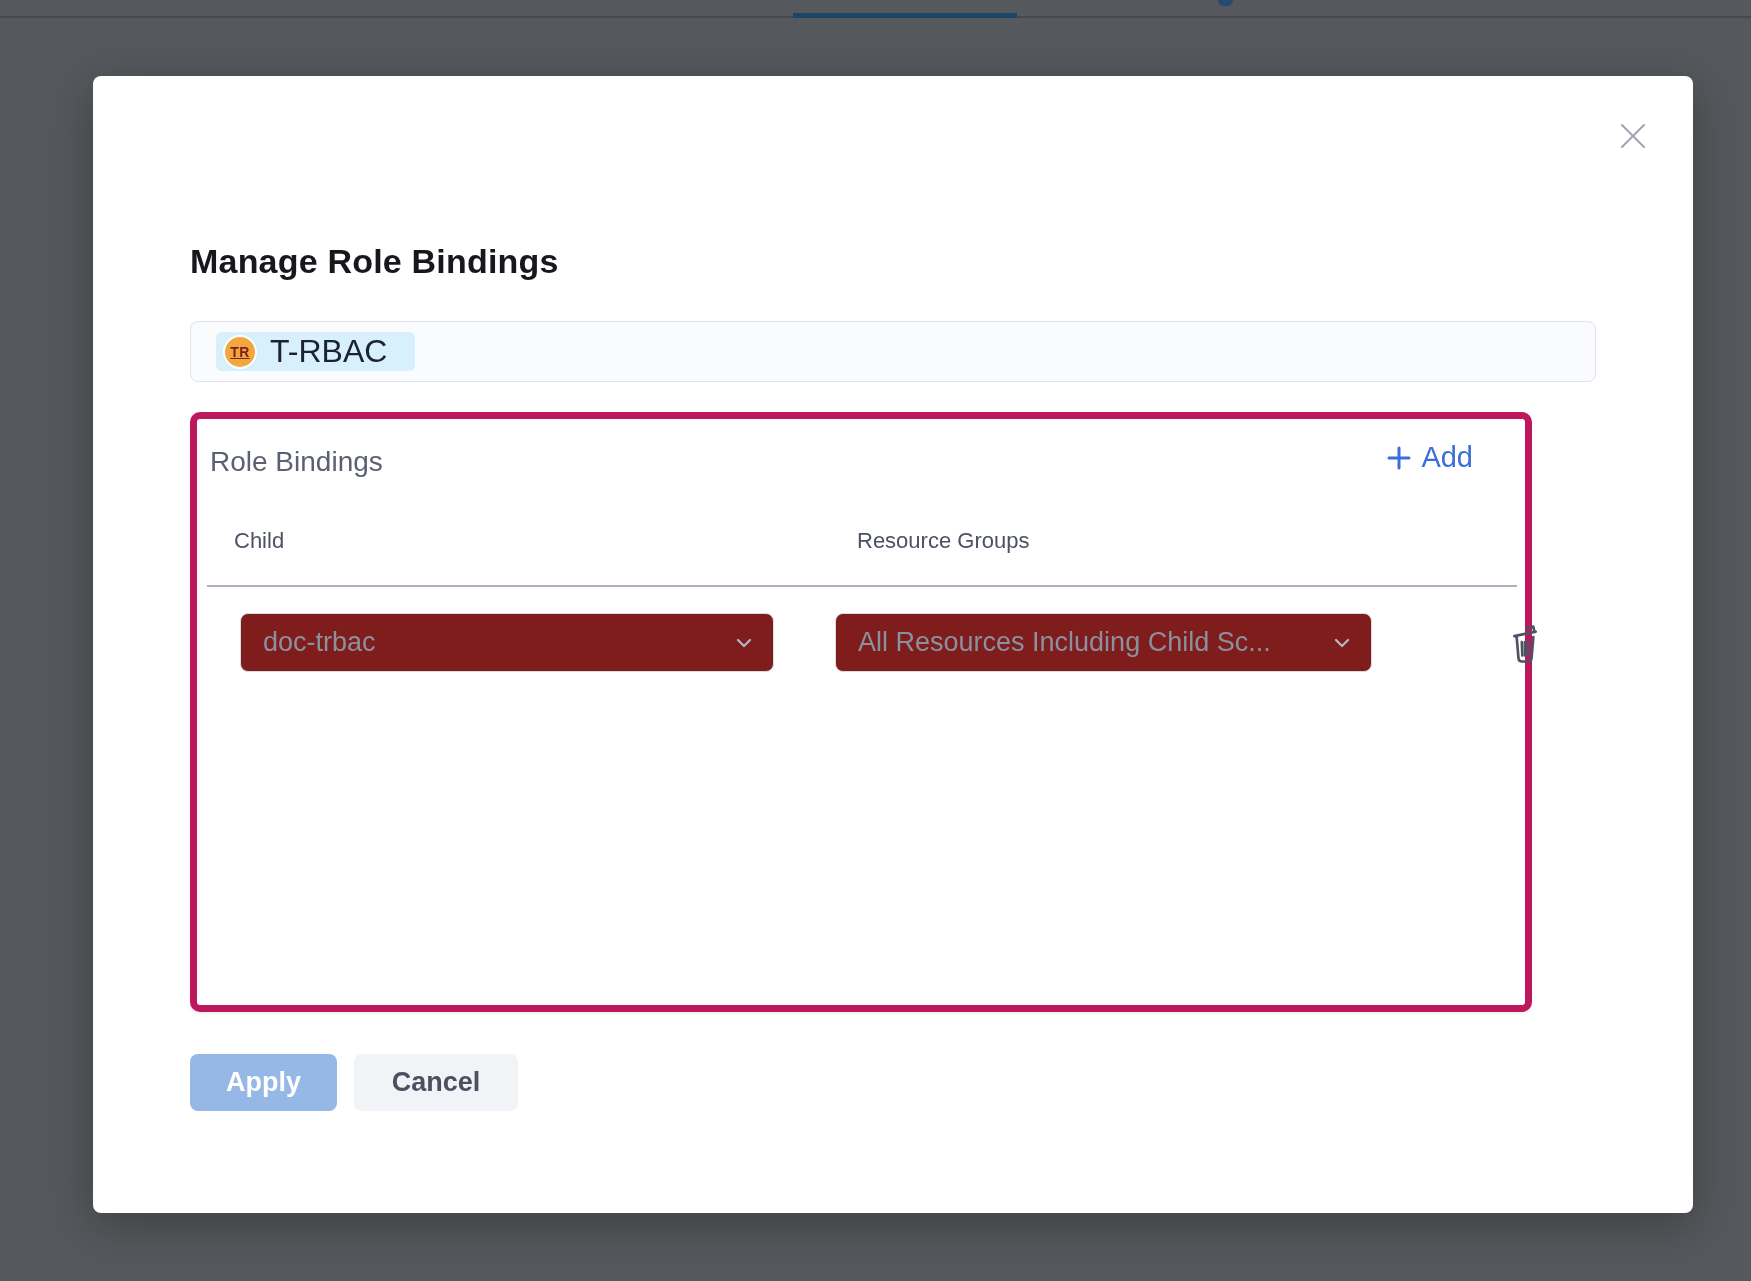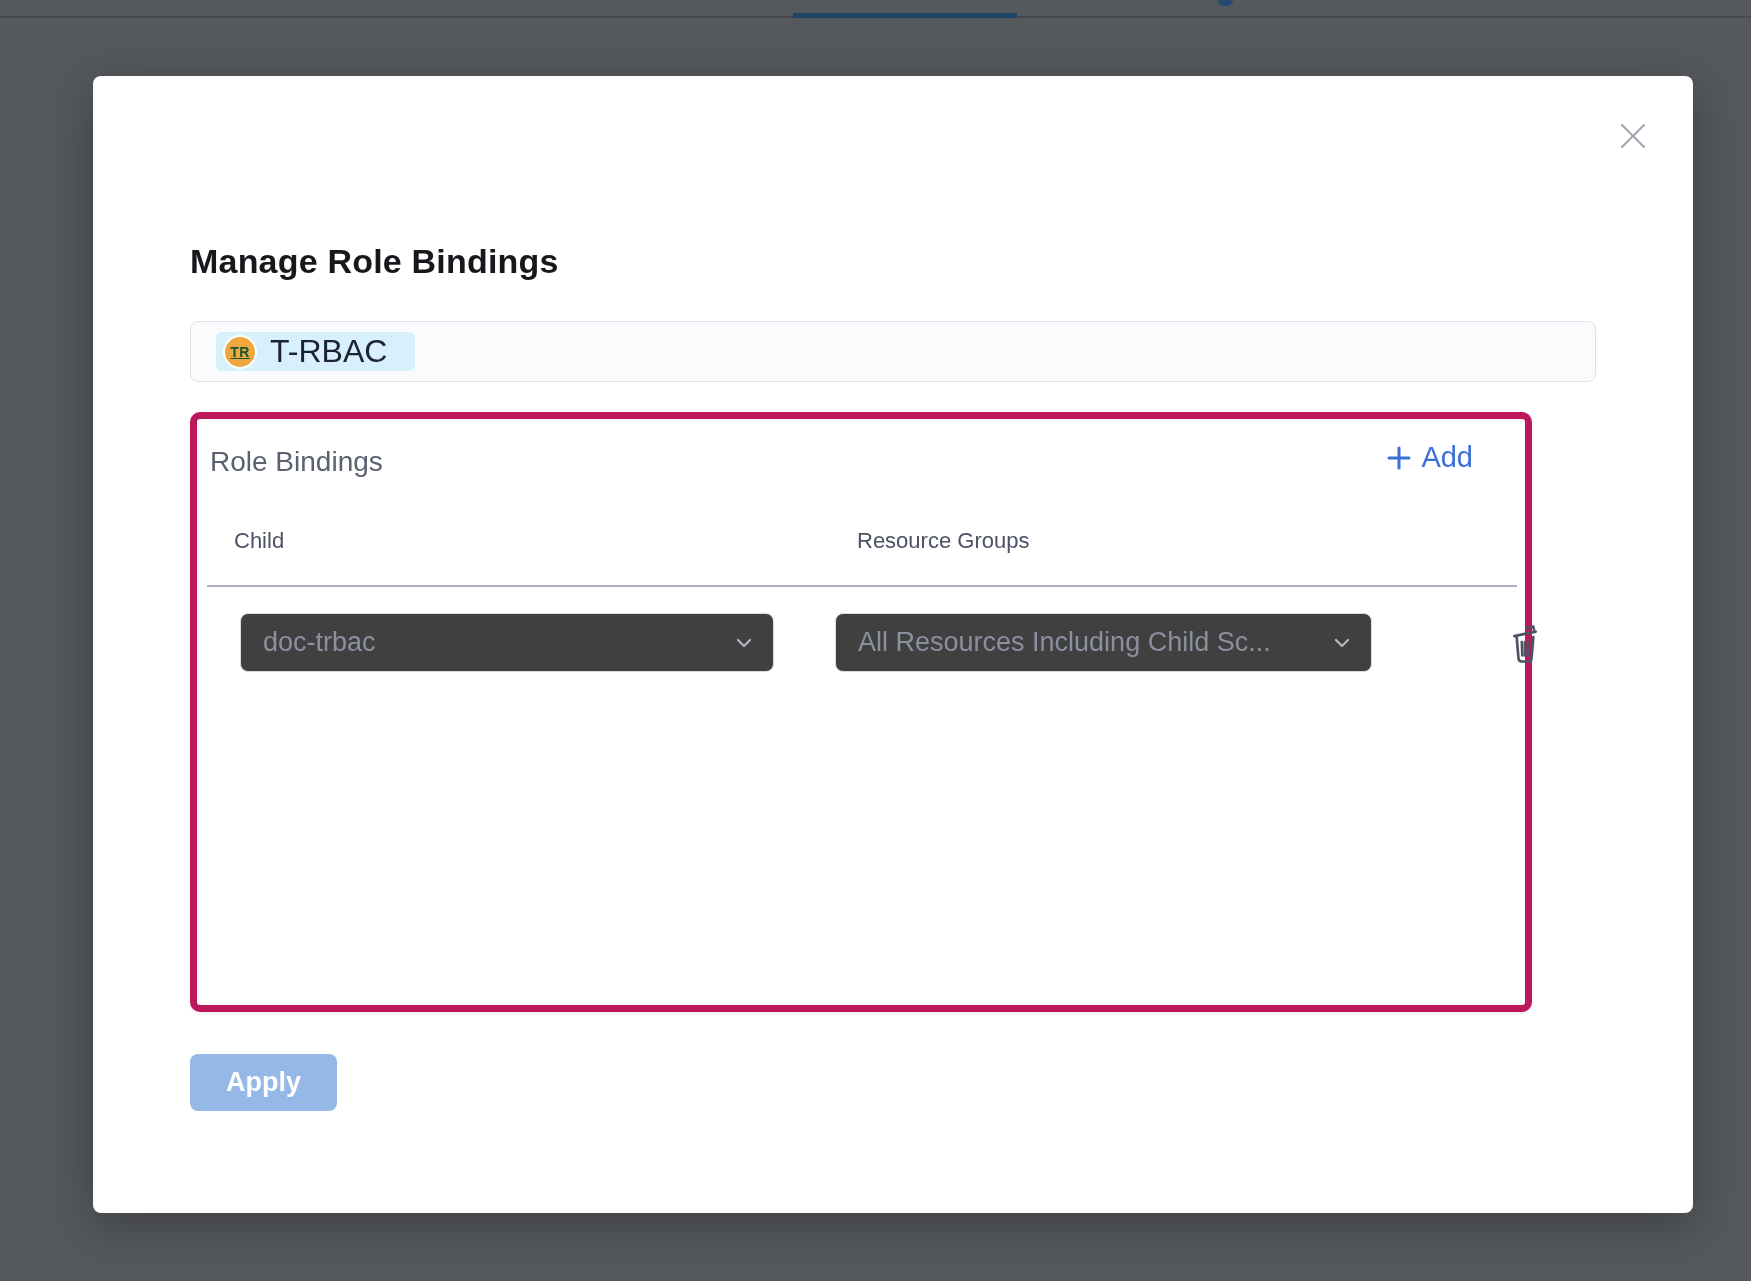--- a/index.html
+++ b/index.html
@@ -52,21 +52,21 @@
     display: flex; align-items: center; padding-left: 25px;
   }
   .chip {
     height: 39px; background: #d7f0fb; border-radius: 6px;
     display: flex; align-items: center; gap: 13px; padding: 0 28px 0 7px;
   }
   .avatar {
     width: 34px; height: 34px; border-radius: 50%;
     background: #f0a73e; border: 2px solid #ffffff;
     display: flex; align-items: center; justify-content: center;
-    color: #14532d; font-size: 14px; font-weight: 700; letter-spacing: 0.3px; text-decoration: underline;
+    color: #7f1d1d; font-size: 14px; font-weight: 700; letter-spacing: 0.3px; text-decoration: underline;
   }
   .chip-name { font-size: 32px; color: #1b2330; }
 
   
   .rb-panel {
     position: absolute; left: 97px; top: 336px; width: 1342px; height: 600px;
     border: 7px solid #be185d; border-radius: 10px; background: #ffffff;
     box-shadow: 0 2px 3px rgba(90,95,120,0.10);
   }
   .rb-title {
@@ -81,21 +81,21 @@
   }
   .col-header { position: absolute; top: 109px; font-size: 22px; color: #4c5163; }
   .col-header.roles { left: 37px; }
   .col-header.resource-groups { left: 640px; margin-left: 20px; }
   .rb-divider {
     position: absolute; left: 10px; right: 8px; top: 166px; height: 2px;
     background: #adb1bd;
   }
   .dd {
     position: absolute; top: 194px; height: 59px;
-    border: 1px solid #d9dce4; border-radius: 8px; background: #404040;
+    border: 1px solid #d9dce4; border-radius: 8px; background: #7f1d1d;
     display: flex; align-items: center; justify-content: space-between;
     padding: 0 18px 0 22px; cursor: pointer;
   }
   .dd.role-dd { left: 43px; width: 534px; }
   .dd.rg-dd { left: 638px; width: 537px; }
   .dd-text {
     font-size: 27px; color: #8b909e; white-space: nowrap; overflow: hidden;
   }
   .trash-btn {
     position: absolute; left: 1305px; top: 200px; width: 46px; height: 48px;
@@ -198,14 +198,15 @@
           <line x1="13.9" y1="12.5" x2="13.6" y2="20.5"></line>
 
           <path d="M5.6 8.9 L18.4 6.2"></path>
           <path d="M13.1 4.0 l3.9 -0.8 l0.4 1.9"></path>
         </svg>
       </span>
     </button>
   </div>
 
   <button class="btn btn-apply">Apply</button>
+  <button class="btn btn-cancel">Cancel</button>
 
 </div>
 
 </body></html>

